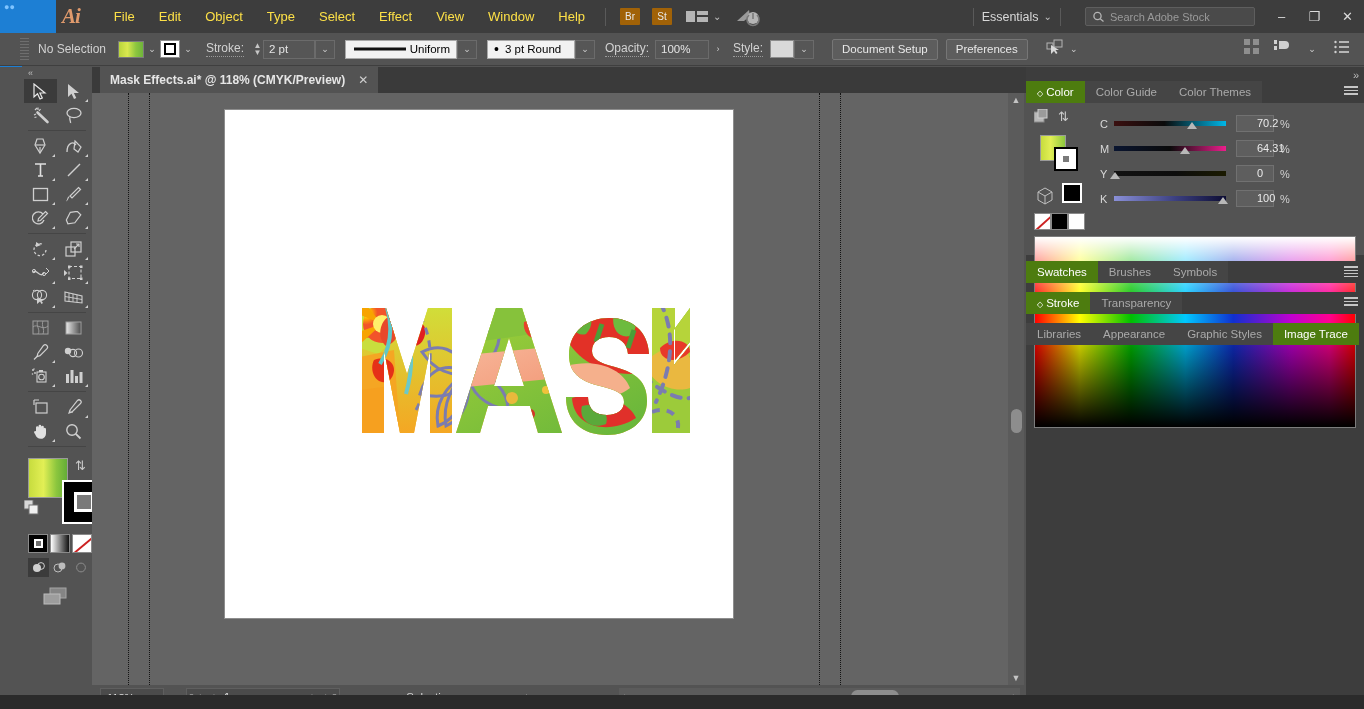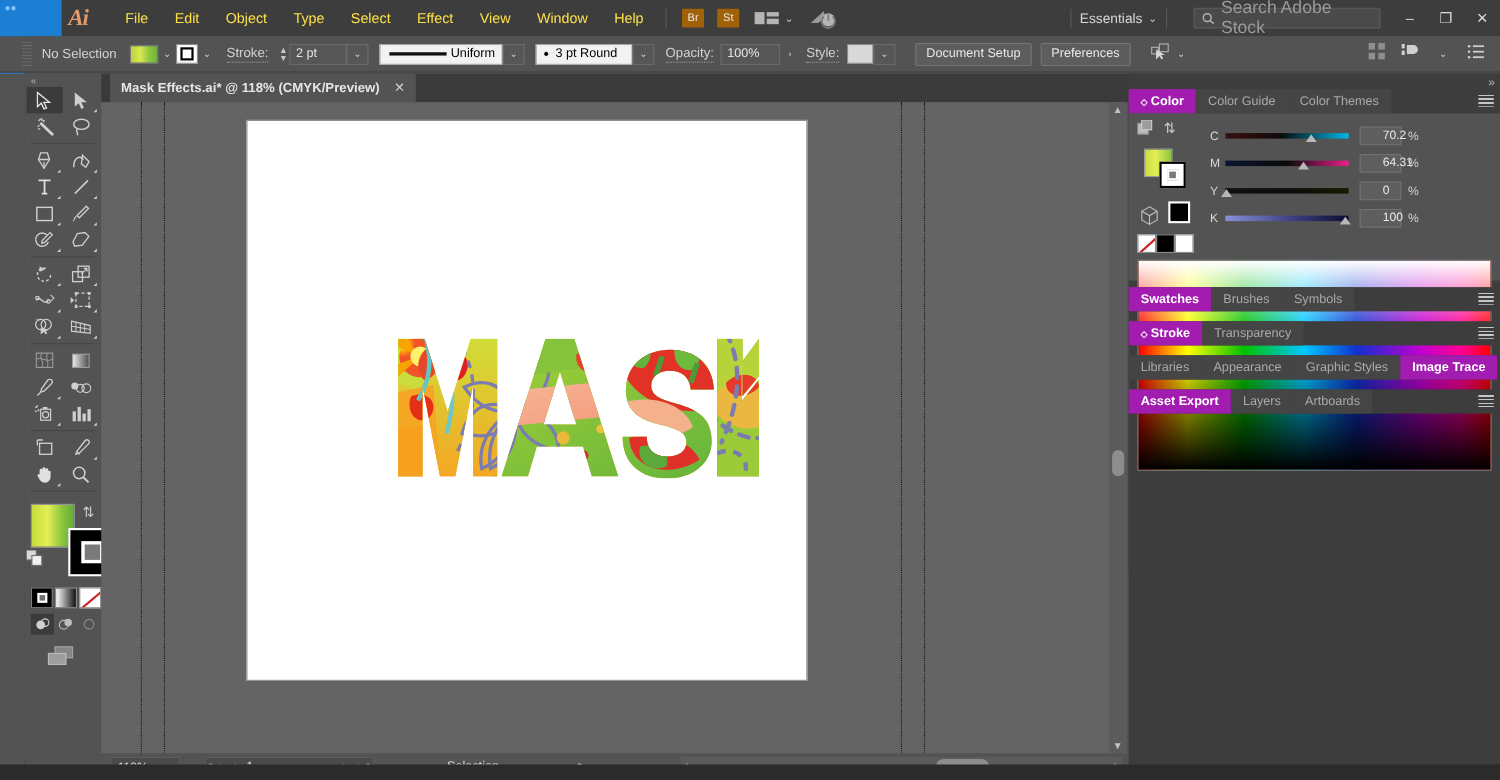--- a/index.html
+++ b/index.html
@@ -21,21 +21,21 @@
     text-align:center; line-height:17px; margin:0 6px; border-radius:1px; }
   .arrange-ico { width:22px; height:14px; margin-left:8px; position:relative; }
   .arrange-ico i { position:absolute; background:#b5b5b5; display:block; }
   .chev { color:#c0c0c0; font-size:10px; margin-left:5px; }
   .cc-ico { margin-left:14px; width:26px; height:20px; position:relative; }
 
   .mb-right { position:absolute; right:0; top:0; height:33px; display:flex; align-items:center; }
   .essentials { color:#d8d8d8; font-size:12.5px; }
   .searchbox { width:170px; height:19px; background:#4a4a4a; border:1px solid #5e5e5e;
     border-radius:2px; margin-left:16px; display:flex; align-items:center; padding-left:6px; }
-  .searchbox span.ph { color:#9a9a9a; font-size:16px; margin-left:5px; }
+  .searchbox span.ph { color:#9a9a9a; font-size:11px; margin-left:5px; }
   .wbtns { display:flex; margin-left:10px; }
   .wbtn { width:33px; height:25px; color:#dcdcdc; font-size:13px; text-align:center;
     line-height:25px; }
 
   
   .ctrlbar { position:absolute; left:0; top:33px; width:1364px; height:33px; background:#535353;
     border-bottom:1px solid #3f3f3f; display:flex; align-items:center; }
   .gripper { width:9px; height:22px; margin-left:20px;
     background-image:repeating-linear-gradient(to bottom, #6e6e6e 0 1px, transparent 1px 3px);
     background-size:5px 3px; background-repeat:repeat; }
@@ -131,21 +131,21 @@
   .sb-hscroll { position:absolute; left:527px; right:4px; top:3px; height:17px; background:#5b5b5b; }
   .hs-thumb { position:absolute; left:232px; top:2px; width:48px; height:13px;
     background:#8d8d8d; border-radius:7px; }
 
   
   .rightpanels { position:absolute; left:1026px; top:67px; width:338px; height:642px; background:#3d3d3d; }
   .rp-dbl { position:absolute; right:5px; top:2px; color:#bdbdbd; font-size:11px; }
   .ptabrow { position:relative; height:22px; background:#3d3d3d; display:flex; }
   .ptab { height:22px; padding:0 11px; color:#aaa; font-size:11.5px; line-height:22px;
     background:#454545; }
-  .ptab.active { background:#a21caf; color:#fff; font-weight:bold; }
+  .ptab.active { background:#4d7c0f; color:#fff; font-weight:normal; }
   .ptab .diamond { font-size:8px; margin-right:3px; }
   .burger { position:absolute; right:6px; top:5px; width:14px; height:11px;
     background-image:repeating-linear-gradient(to bottom,#c6c6c6 0 1.5px,transparent 1.5px 3.5px); }
 
   .colorbody { background:#535353; padding:8px 0 6px 0; position:relative; height:152px; }
   .cb-left { position:absolute; left:8px; top:6px; width:46px; }
   .cb-fill { position:absolute; left:6px; top:26px; width:26px; height:26px; border:1px solid #9a9a9a;
     background:linear-gradient(to right,#c7dc3e,#e2ef55 40%,#8cc63e); }
   .cb-strk { position:absolute; left:20px; top:38px; width:24px; height:24px; background:#fff;
     border:2px solid #000; display:flex; align-items:center; justify-content:center; }
@@ -886,24 +886,18 @@
       <div class="burger"></div>
     </div>
 
     <div class="ptabrow" style="margin-top:9px">
       <div class="ptab">Libraries</div>
       <div class="ptab">Appearance</div>
       <div class="ptab">Graphic Styles</div>
       <div class="ptab active">Image Trace</div>
     </div>
 
-    <div class="ptabrow" style="margin-top:9px">
-      <div class="ptab active">Asset Export</div>
-      <div class="ptab">Layers</div>
-      <div class="ptab">Artboards</div>
-      <div class="burger"></div>
-    </div>
 
     <div class="emptypanel"></div>
   </div>
 
   <div class="bottomstrip"></div>
 </div>
 
 </body></html>

